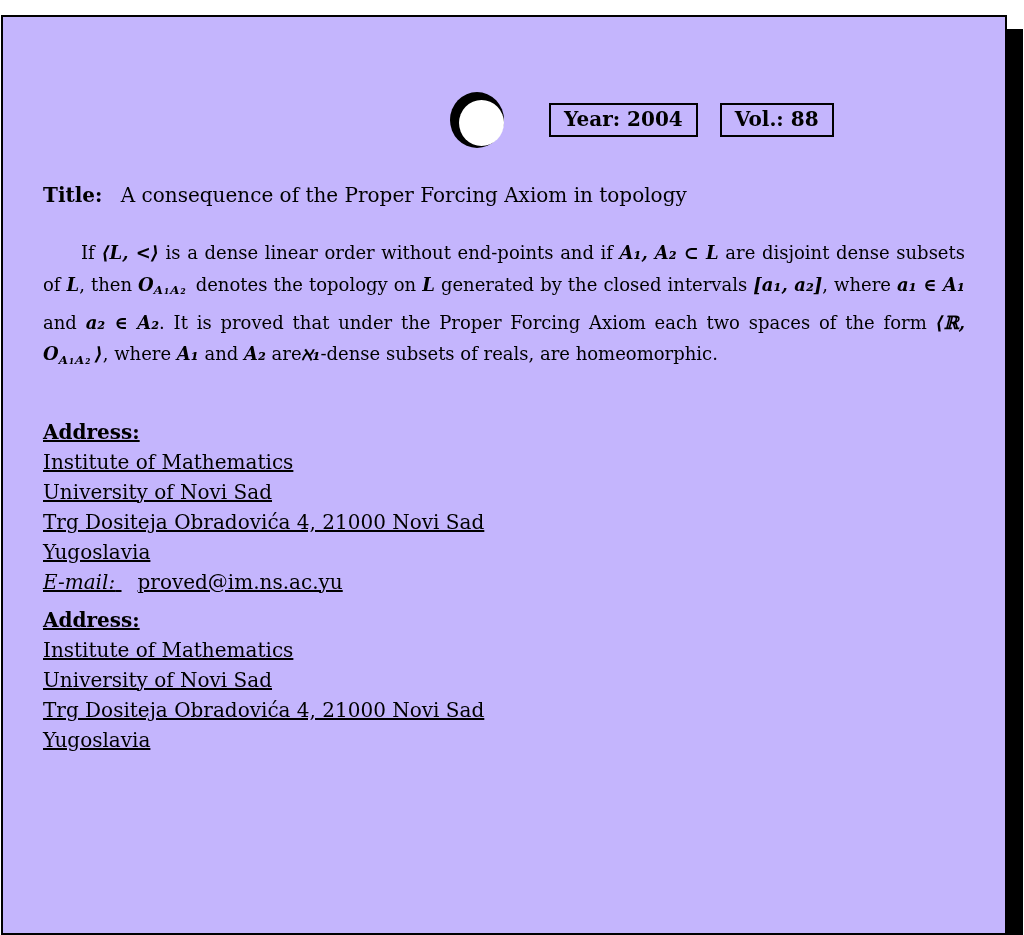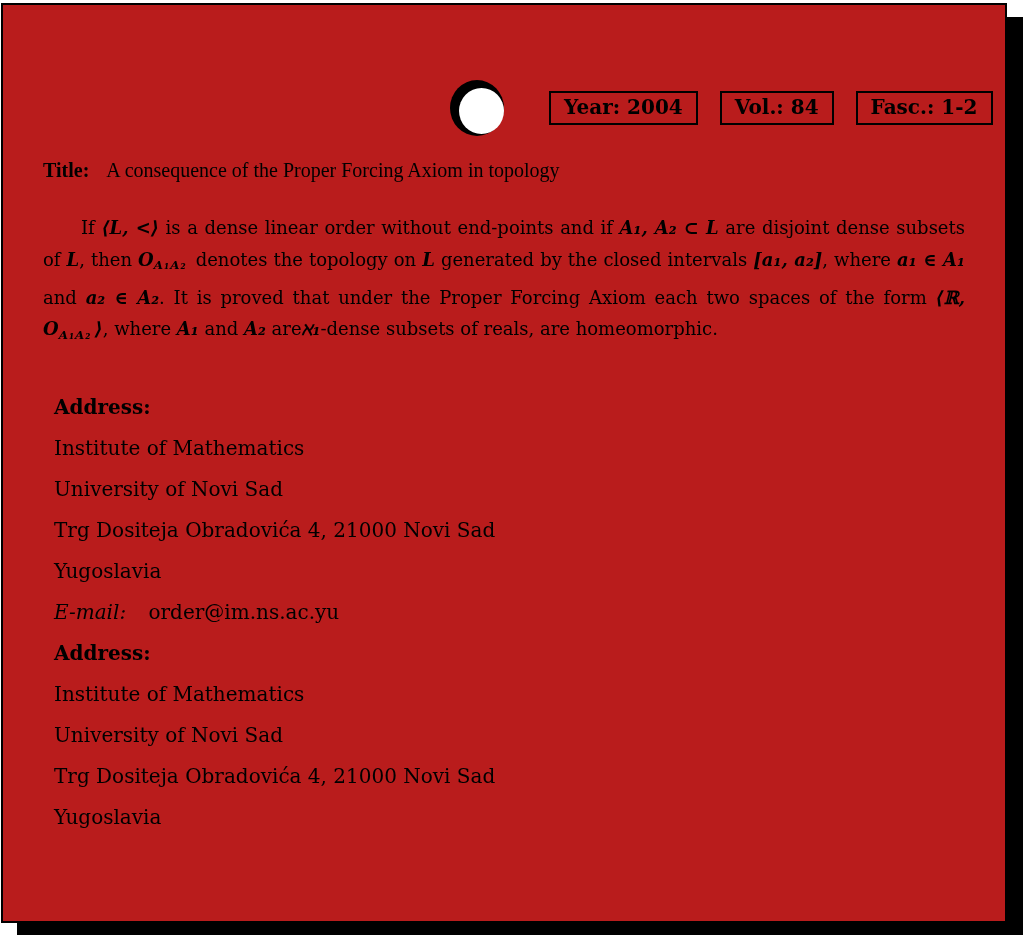--- a/index.html
+++ b/index.html
@@ -5,99 +5,98 @@
   * { box-sizing: border-box; }
   html, body { margin: 0; padding: 0; }
   body {
     width: 1024px; height: 935px;
     background: #ffffff; color: #000000;
     font-family: "DejaVu Serif", "Liberation Serif", serif;
     position: relative; overflow: hidden;
   }
 
   .sheet {
-    position: absolute; left: 1px; top: 3px;
+    position: absolute; left: 1px; top: 15px;
     width: 1006px; height: 920px;
-    background: #b91c1c;
+    background: #c4b5fd;
     border: 2px solid #000000;
     box-shadow: 16px 14px 0 #000000;
     padding: 0 40px;
   }
 
   .header { margin-top: 74px; height: 58px; display: flex; align-items: center; }
   .logo { flex: none; margin-left: 406px; width: 56px; height: 58px; }
   .badges { display: flex; align-items: center; margin-left: 44px; gap: 22px; }
   .badge {
     border: 2px solid #000000;
     padding: 2px 13px 4px 13px;
     font-weight: bold; font-size: 20px; white-space: nowrap;
   }
 
   .kvline { margin: 0; font-size: 20px; }
-  .title-line { margin-top: 22px; font-family: Liberation Serif, serif; }
+  .title-line { margin-top: 34px; }
   .author-line { margin-top: 18px; }
   .kvline .label { font-weight: bold; }
   .title-line .value { margin-left: 12px; }
   .author-line .value { margin-left: 7px; }
 
   .abstract {
     margin: 30px 0 0 0;
     font-size: 18px; line-height: 31.5px;
     text-align: justify; text-indent: 38px;
   }
   .seg-m  { font-style: italic; font-weight: bold; }
   .seg-ms {
     font-style: italic; font-weight: bold;
     font-size: 0.66em; vertical-align: -0.32em;
     letter-spacing: 1px; margin-right: 3px;
   }
 
   .address { margin-top: 40px; font-size: 20px; line-height: 30px; }
   .address + .address { margin-top: 8px; }
-  .address p { margin: 11px; }
+  .address p { margin: 0; text-decoration: underline; }
   .addr-label { font-weight: bold; }
   .email-label { font-style: italic; text-align: center; }
   .email { margin-left: 16px; }
 </style>
 </head>
 <body>
 
 <div class="sheet">
 
   <div class="header">
     <span class="logo">
       <svg width="56" height="58" viewBox="0 0 56 58" aria-hidden="true">
         <ellipse cx="28" cy="29" rx="27" ry="28" fill="#000000"></ellipse>
         <ellipse cx="32.5" cy="32" rx="22.5" ry="23" fill="#ffffff"></ellipse>
       </svg>
     </span>
     <div class="badges">
       <div class="badge">Year: 2004</div>
-      <div class="badge">Vol.: 84</div>
-      <div class="badge">Fasc.: 1-2</div>
+      <div class="badge">Vol.: 88</div>
     </div>
   </div>
 
   <p class="kvline title-line">
     <span class="label">Title:</span>
     <span class="value">A consequence of the Proper Forcing Axiom in topology</span>
   </p>
 
 
   <p class="abstract"><span class="seg-t">If </span><span class="seg-m">⟨L, &lt;⟩</span><span class="seg-t"> is a dense linear order without end-points and if </span><span class="seg-m">A₁, A₂ ⊂ L</span><span class="seg-t"> are disjoint dense subsets of </span><span class="seg-m">L</span><span class="seg-t">, then </span><span class="seg-m">O</span><span class="seg-ms">A₁A₂</span><span class="seg-t"> denotes the topology on </span><span class="seg-m">L</span><span class="seg-t"> generated by the closed intervals </span><span class="seg-m">[a₁, a₂]</span><span class="seg-t">, where </span><span class="seg-m">a₁ ∈ A₁</span><span class="seg-t"> and </span><span class="seg-m">a₂ ∈ A₂</span><span class="seg-t">. It is proved that under the Proper Forcing Axiom each two spaces of the form </span><span class="seg-m">⟨ℝ, O</span><span class="seg-ms">A₁A₂</span><span class="seg-m">⟩</span><span class="seg-t">, where </span><span class="seg-m">A₁</span><span class="seg-t"> and </span><span class="seg-m">A₂</span><span class="seg-t"> are</span><span class="seg-m">ℵ₁</span><span class="seg-t">-dense subsets of reals, are homeomorphic.</span></p>
 
   <div class="address">
     <p class="addr-label">Address:</p>
     <p class="addr-line">Institute of Mathematics</p>
     <p class="addr-line">University of Novi Sad</p>
     <p class="addr-line">Trg Dositeja Obradovića 4, 21000 Novi Sad</p>
     <p class="addr-line">Yugoslavia</p>
     <p class="addr-line email-line">
       <span class="email-label">E-mail:</span>
-      <span class="email">order@im.ns.ac.yu</span>
+      <span class="email">proved@im.ns.ac.yu</span>
     </p>
   </div>
 
   <div class="address">
     <p class="addr-label">Address:</p>
     <p class="addr-line">Institute of Mathematics</p>
     <p class="addr-line">University of Novi Sad</p>
     <p class="addr-line">Trg Dositeja Obradovića 4, 21000 Novi Sad</p>
     <p class="addr-line">Yugoslavia</p>
   </div>

